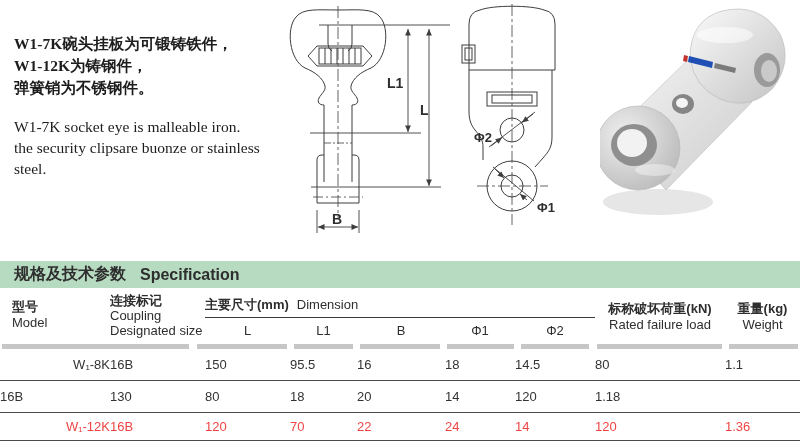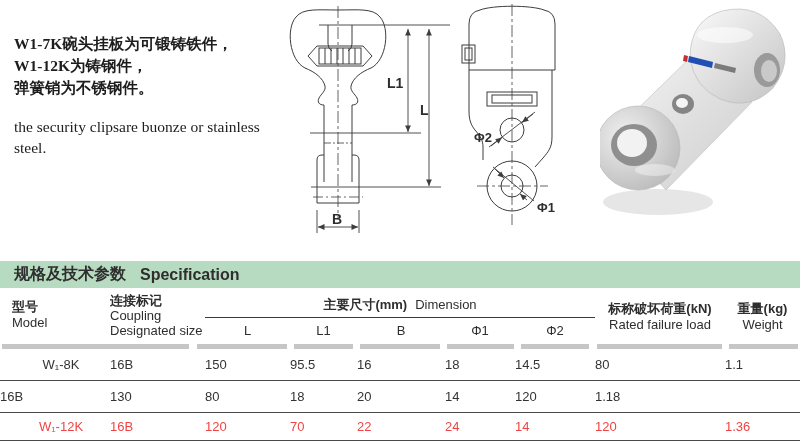--- a/index.html
+++ b/index.html
@@ -25,49 +25,50 @@
     padding-left:14px; box-sizing:border-box;
     font-size:16px; font-weight:700; color:#2e2e2e;
   }
 
   
   .thead { position:absolute; left:0; top:292px; width:656px; height:52px; font-size:13px; color:#2e2e2e; }
   .zh-b { font-weight:700; }
   .h-model { position:absolute; left:12px; top:7px; line-height:16px; }
   .h-coupling { position:absolute; left:110px; width:95px; top:1px; line-height:15px; }
   .h-dim { position:absolute; left:205px; width:390px; top:4px; }
-  .h-dim .line1 { text-align:center; padding-bottom:3px; border-bottom:1px solid #3b3b3b; }
+  .h-dim .line1 { padding-bottom:3px; border-bottom:1px solid #3b3b3b; }
   .h-dim .line1 .en-part { margin-left:8px; }
   .h-dim .line2 { display:grid; grid-template-columns:85px 67px 88px 70px 80px; margin-top:5px; }
   .h-dim .line2 span { text-align:center; }
   .h-load { position:absolute; left:595px; width:130px; top:9px; text-align:center; line-height:16px; }
   .h-weight { position:absolute; left:725px; width:75px; top:9px; text-align:center; line-height:16px; }
 
   
   .seg { position:absolute; top:344px; height:5px; background:#c6c6c6; }
 
   
   .rows { position:absolute; left:0; top:349px; width:800px; }
   .row {
     display:grid; grid-template-columns:110px 95px 85px 67px 88px 70px 80px 130px 75px;
     align-items:center; height:31px; border-bottom:1px solid #4a4a4a;
     font-size:13px; color:#333;
   }
   .row:last-child { height:27px; color:#ef4444; }
   .row .cell { }
-  .row .cell.model { text-align:center; padding-left:12px; }
+  .row .cell.model { text-align:right; padding-left:12px; }
 </style>
 </head>
 <body>
 
 <div class="intro">
   <p class="zh">W1-7K碗头挂板为可锻铸铁件，</p>
   <p class="zh">W1-12K为铸钢件，</p>
   <p class="zh">弹簧销为不锈钢件。</p>
   <div class="gap"></div>
+  <p class="en">W1-7K socket eye is malleable iron.</p>
   <p class="en">the security clipsare buonze or stainless steel.</p>
 </div>
 
 <svg class="drawing" viewBox="0 0 322 250">
   <defs>
     <marker id="ar" viewBox="0 0 10 10" refX="9.5" refY="5" markerWidth="8" markerHeight="8" orient="auto-start-reverse">
       <path d="M0.5,1 L9.5,5 L0.5,9 Z" fill="#3d3d3d"></path>
     </marker>
   </defs>
   <g fill="none" stroke="#3d3d3d" stroke-width="1">

